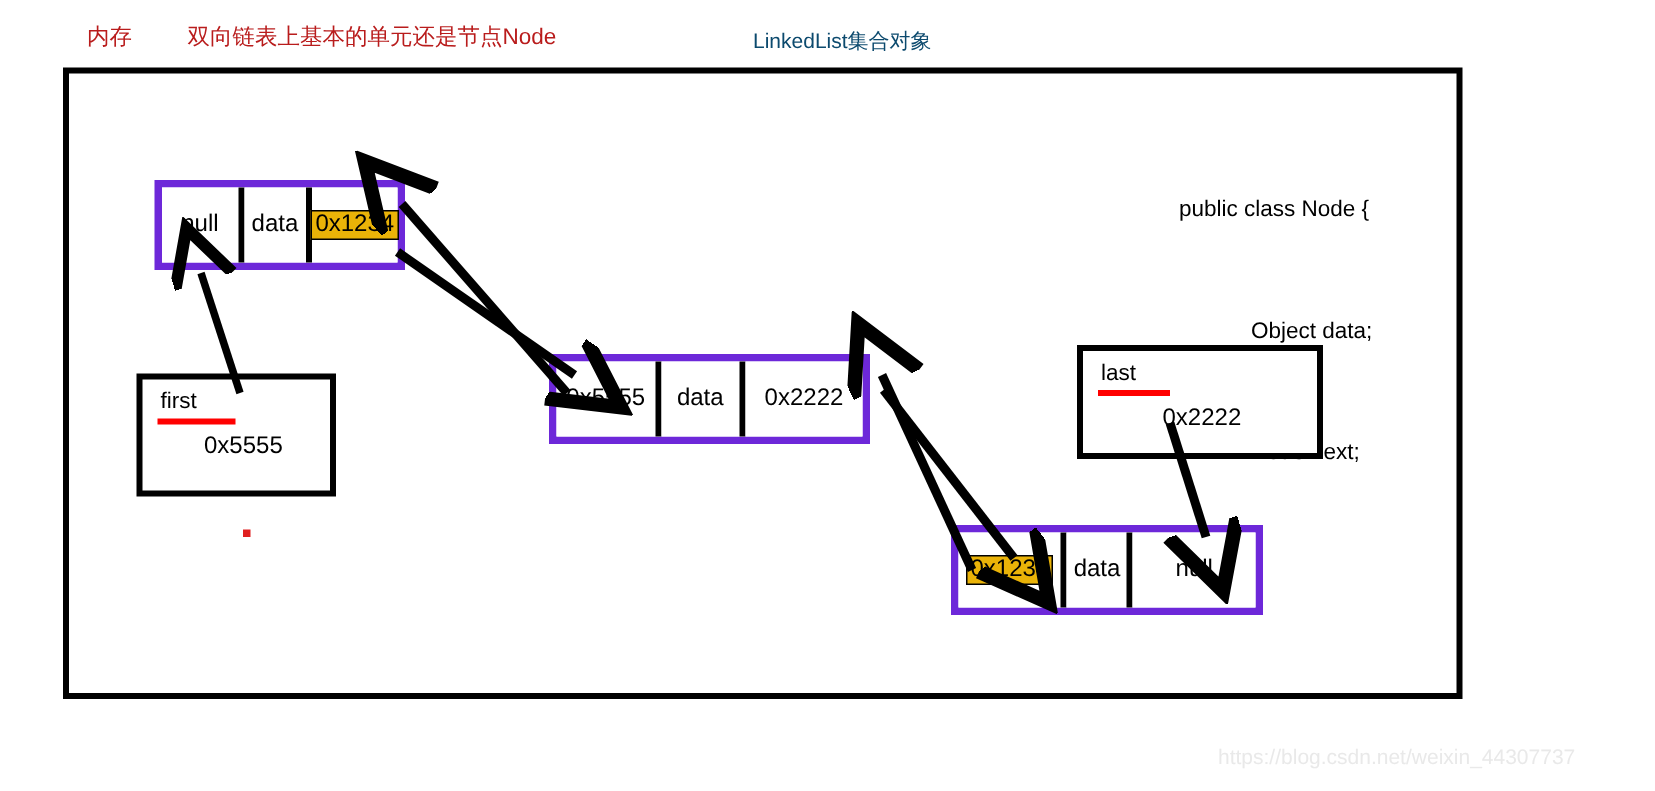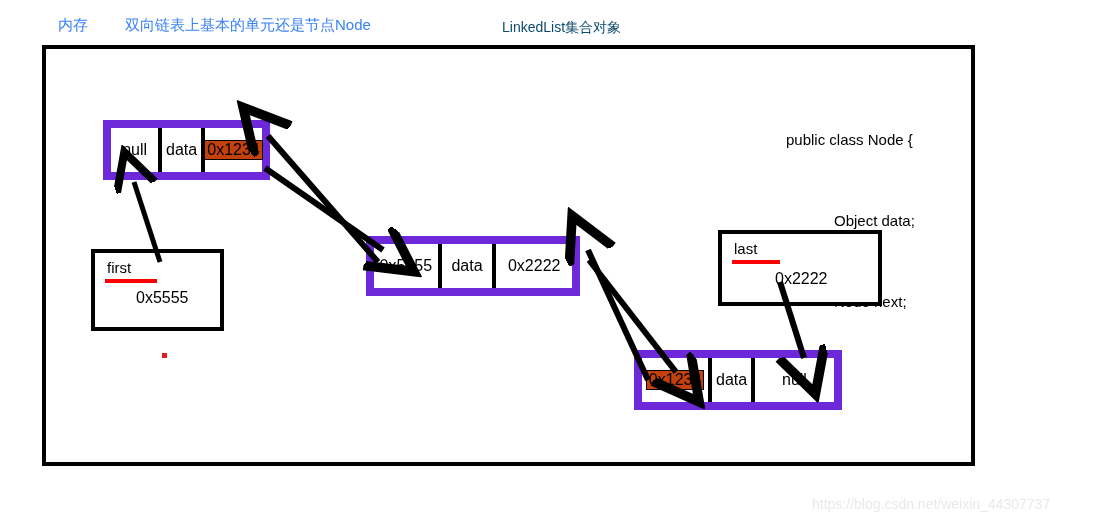--- a/index.html
+++ b/index.html
@@ -15,21 +15,21 @@
     width: 1103px;
     height: 527px;
     background: #ffffff;
     overflow: hidden;
   }
 
   
   .hdr {
     position: absolute;
     font-size: 15px;
-    color: #3b82f6;
+    color: #b91c1c;
     white-space: nowrap;
     line-height: 1;
   }
   #hdr-memory   { left: 58px;  top: 17px; }
   #hdr-subtitle { left: 125px; top: 17px; text-align: center; }
   #hdr-linked   { left: 502px; top: 20px; color: #0c4a6e; font-size: 14px; }
 
   
   #memory-frame {
     position: absolute;
@@ -39,40 +39,40 @@
     height: 421px;
     border: 4px solid #000000;
     box-sizing: border-box;
     background: #ffffff;
   }
 
   
   .node {
     position: absolute;
     display: flex;
-    border: 8px solid #6d28d9;
+    border: 5px solid #6d28d9;
     box-sizing: border-box;
     background: #ffffff;
   }
   .cell {
     display: flex;
     align-items: center;
     justify-content: center;
     box-sizing: border-box;
     font-size: 16px;
     color: #000000;
     border-right: 4px solid #000000;
     background: #ffffff;
     white-space: nowrap;
   }
   .cell:last-child { border-right: none; }
   .cell .boxed {
     border: 1px solid #000000;
     padding: 0 2px;
-    background: #c2410c;
+    background: #eab308;
     line-height: 1.15;
   }
 
   #node1 { left: 103px; top: 120px; width: 167px;  height: 60px; }
   #node1 .c1 { width: 60px; }
   #node1 .c2 { width: 50px; }
   #node1 .c3 { width: 57px; }
 
   #node2 { left: 366px; top: 236px; width: 214px; height: 60px; }
   #node2 .c1 { width: 73px; }

